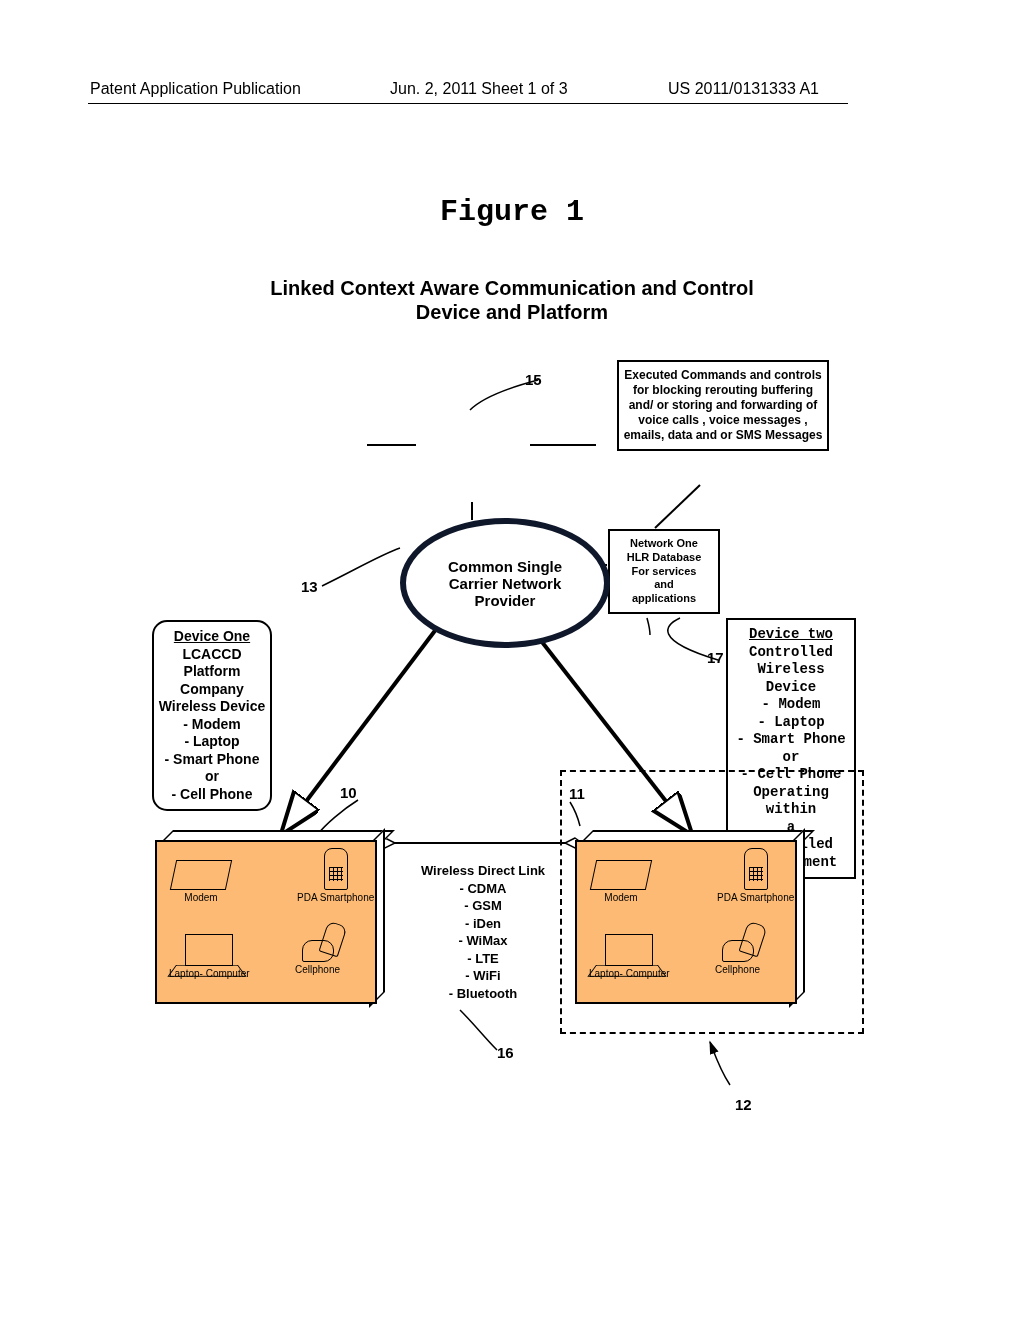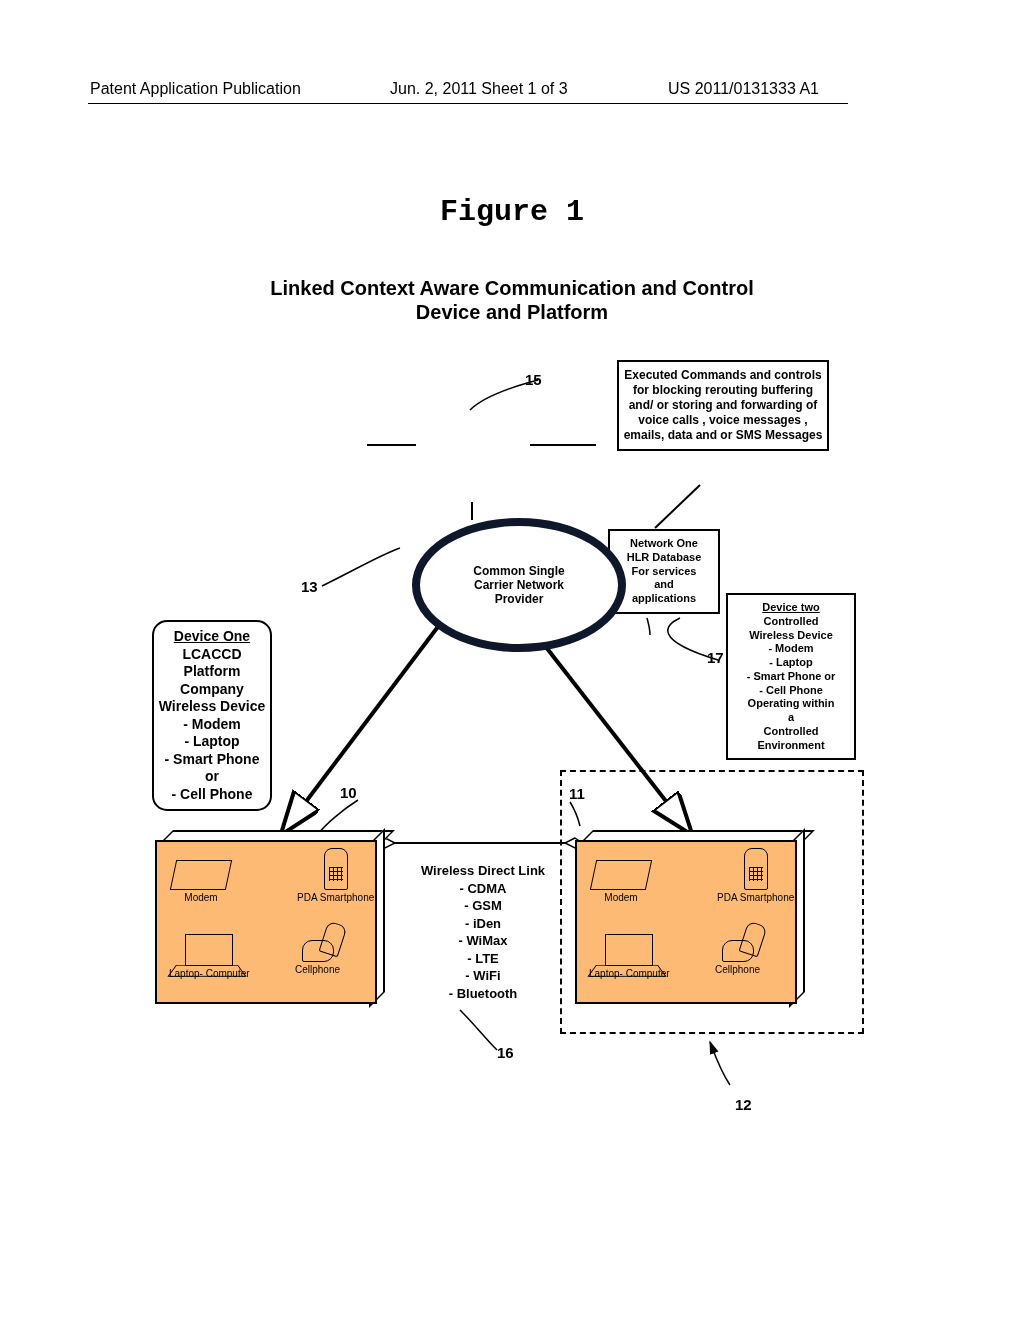--- a/index.html
+++ b/index.html
@@ -63,42 +63,42 @@
   
   .box-info { left: 175px; top: 383px; width: 185px; }
   .box-ccs  { left: 417px; top: 412px; width: 105px; height: 80px; }
   .box-exec { left: 598px; top: 360px; width: 200px; margin-left: 19px; }
 
   .label-15 { position: absolute; left: 525px; top: 371px; font-size: 15px; font-weight: bold; }
 
   
   .ellipse {
     position: absolute;
-    left: 412px;
+    left: 400px;
     top: 518px;
     width: 190px;
     height: 110px;
-    border: 8px solid #0f172a;
+    border: 6px solid #0f172a;
     border-radius: 50%;
     display: flex;
     align-items: center;
     justify-content: center;
     text-align: center;
     font-weight: bold;
-    font-size: 12px;
+    font-size: 15px;
     padding: 4px;
     background: #fff;
     z-index: 2;
   }
 
   .box-hlr { left: 608px; top: 529px; width: 100px; font-size: 11px; }
 
   .box-dev1 { left: 152px; top: 620px; width: 108px; font-size: 14px; border-radius: 15px; }
   .box-dev1 .u { text-decoration: underline; }
-  .box-dev2 { left: 726px; top: 593px; width: 118px; font-size: 11px; }
+  .box-dev2 { left: 726px; top: 618px; width: 118px; font-size: 14px; font-family: Liberation Mono, monospace; }
   .box-dev2 .u { text-decoration: underline; }
 
   .label-13 { position: absolute; left: 301px; top: 578px; font-size: 15px; font-weight: bold; }
   .label-17 { position: absolute; left: 707px; top: 649px; font-size: 15px; font-weight: bold; }
 
   .label-10 { position: absolute; left: 340px; top: 784px; font-size: 15px; font-weight: bold; }
   .label-11 { position: absolute; left: 569px; top: 785px; font-size: 15px; font-weight: bold; }
   .label-16 { position: absolute; left: 497px; top: 1044px; font-size: 15px; font-weight: bold; }
   .label-12 { position: absolute; left: 735px; top: 1096px; font-size: 15px; font-weight: bold; }
 

